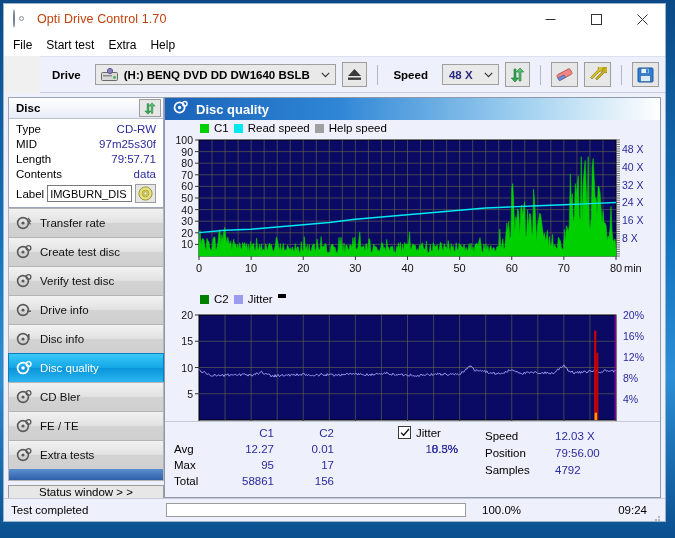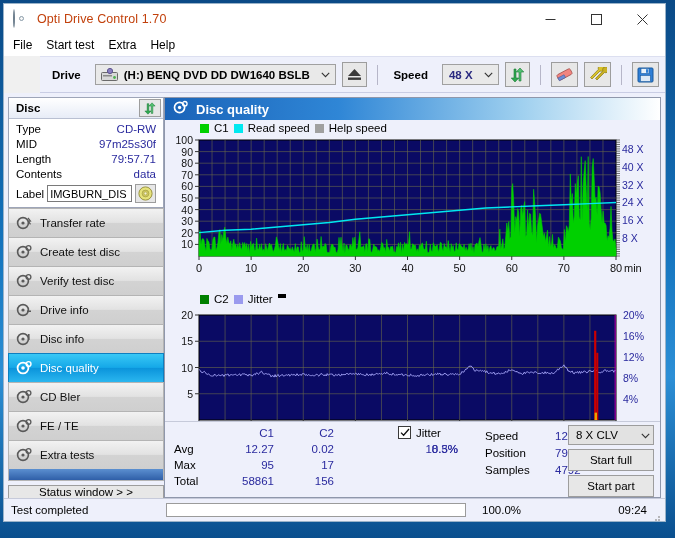--- a/index.html
+++ b/index.html
@@ -598,21 +598,21 @@
         <table>
           <tbody>
                 <tr>
             <td class="st-k"></td>
             <td class="st-v st-h">C1</td>
             <td class="st-v st-h">C2</td>
           </tr>
           <tr>
             <td class="st-k">Avg</td>
             <td class="st-v">12.27</td>
-            <td class="st-v">0.02</td>
+            <td class="st-v">0.01</td>
           </tr>
           <tr>
             <td class="st-k">Max</td>
             <td class="st-v">95</td>
             <td class="st-v">17</td>
           </tr>
           <tr>
             <td class="st-k">Total</td>
             <td class="st-v">58861</td>
             <td class="st-v">156</td>
@@ -631,32 +631,20 @@
         <div class="jit-v" style="left:237px;top:21px;">8.3%</div>
         <div class="jit-v" style="left:237px;top:21px;">10.5%</div>
 
         <div class="spd" style="left:320px;top:8px;"><span class="k">Speed</span></div>
         <div class="spd" style="left:390px;top:8px;"><span class="v">12.03 X</span></div>
         <div class="spd" style="left:320px;top:25px;"><span class="k">Position</span></div>
         <div class="spd" style="left:390px;top:25px;"><span class="v">79:56.00</span></div>
         <div class="spd" style="left:320px;top:42px;"><span class="k">Samples</span></div>
         <div class="spd" style="left:390px;top:42px;"><span class="v">4792</span></div>
 
-        <div class="btm-ctrl">
-          <div class="sel-clv">
-            <span>8 X CLV</span>
-            <span>
-              <svg width="9" height="6" viewBox="0 0 9 6">
-                    <polyline points="0.8,0.8 4.5,4.6 8.2,0.8" fill="none" stroke="#333" stroke-width="1.1"></polyline>
-                  </svg>
-            </span>
-          </div>
-          <div class="act-btn">Start full</div>
-          <div class="act-btn">Start part</div>
-        </div>
       </div>
     </div>
   </div>
 
   <div class="statusbar">
     <span class="sb-text">Test completed</span>
     <span class="sb-prog"><span class="sb-fill" id="sbfill" style="width: 100%;"></span></span>
     <span class="sb-pct">100.0%</span>
     <span class="sb-clock">09:24</span>
     <span class="grip">

